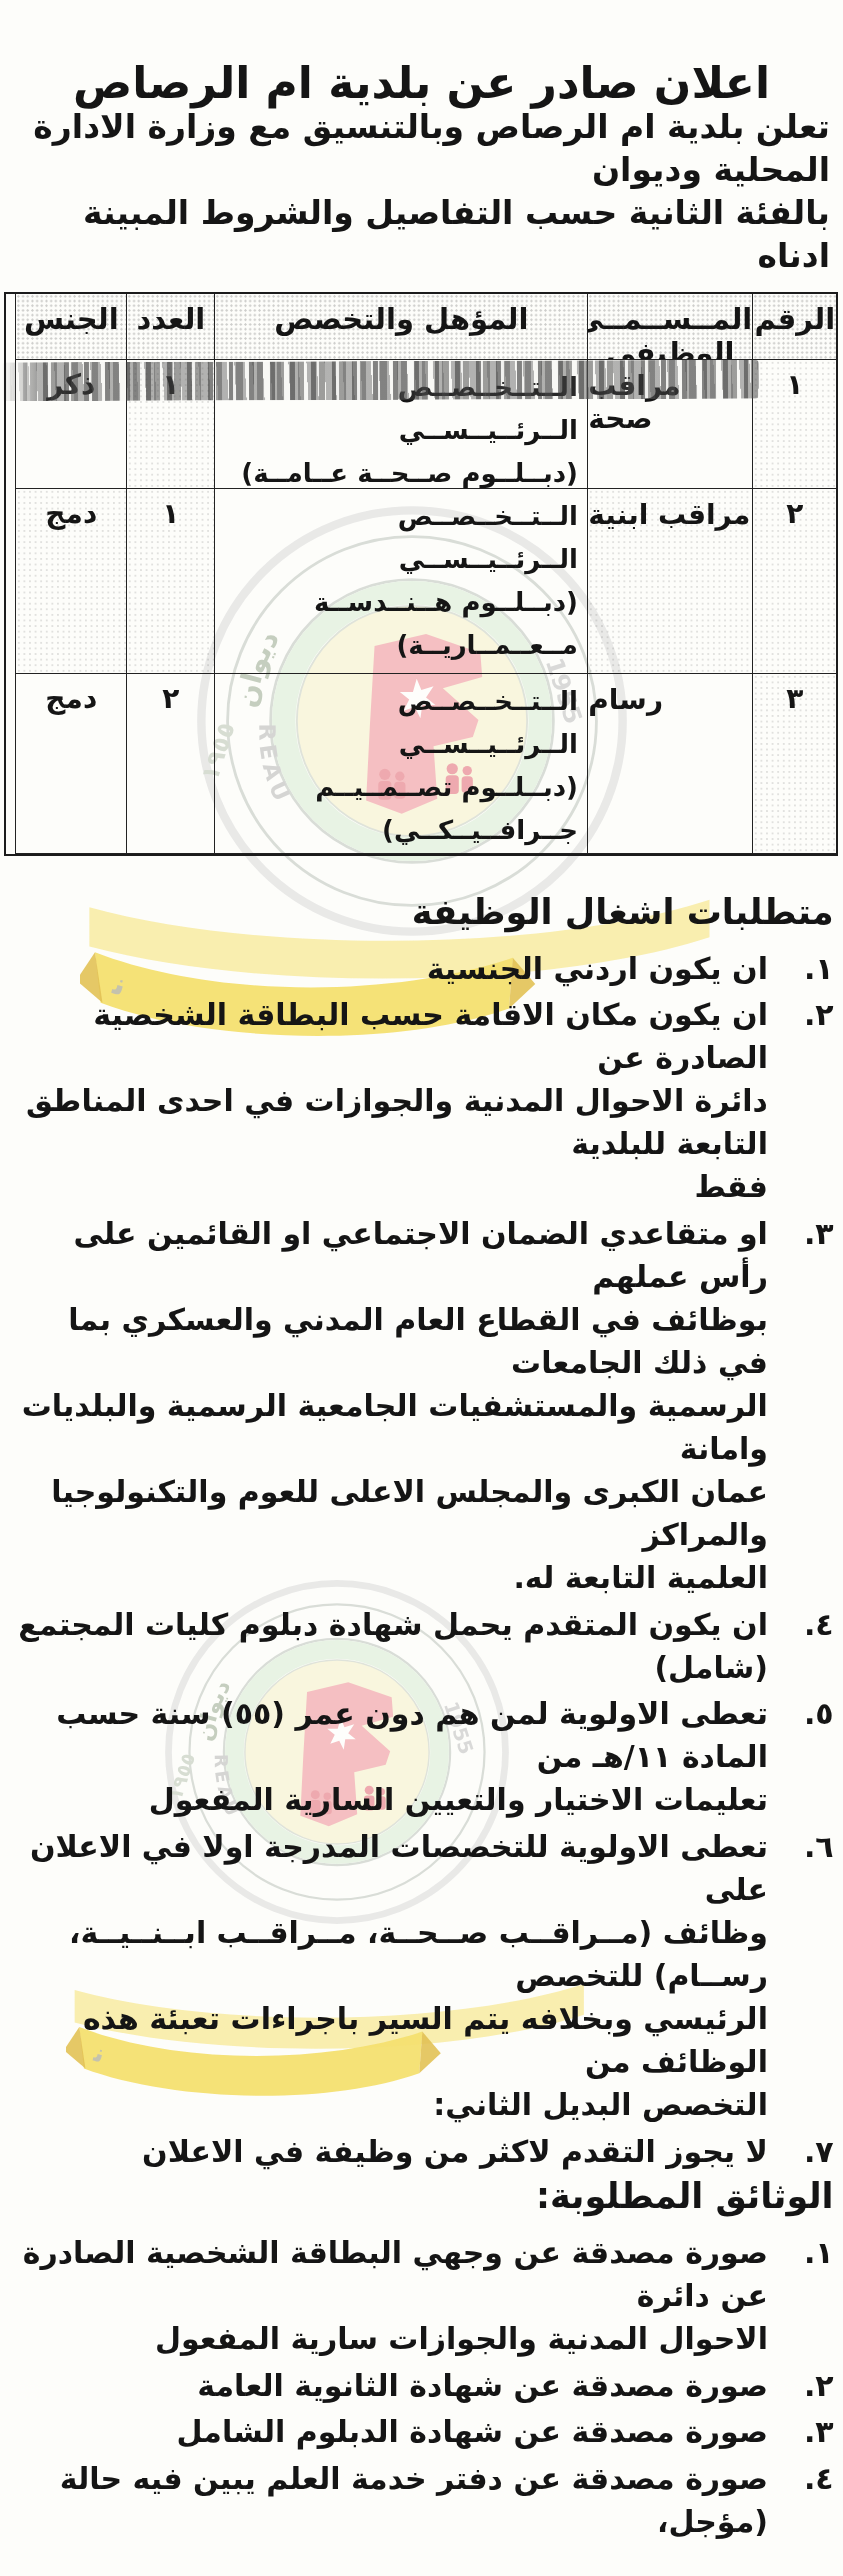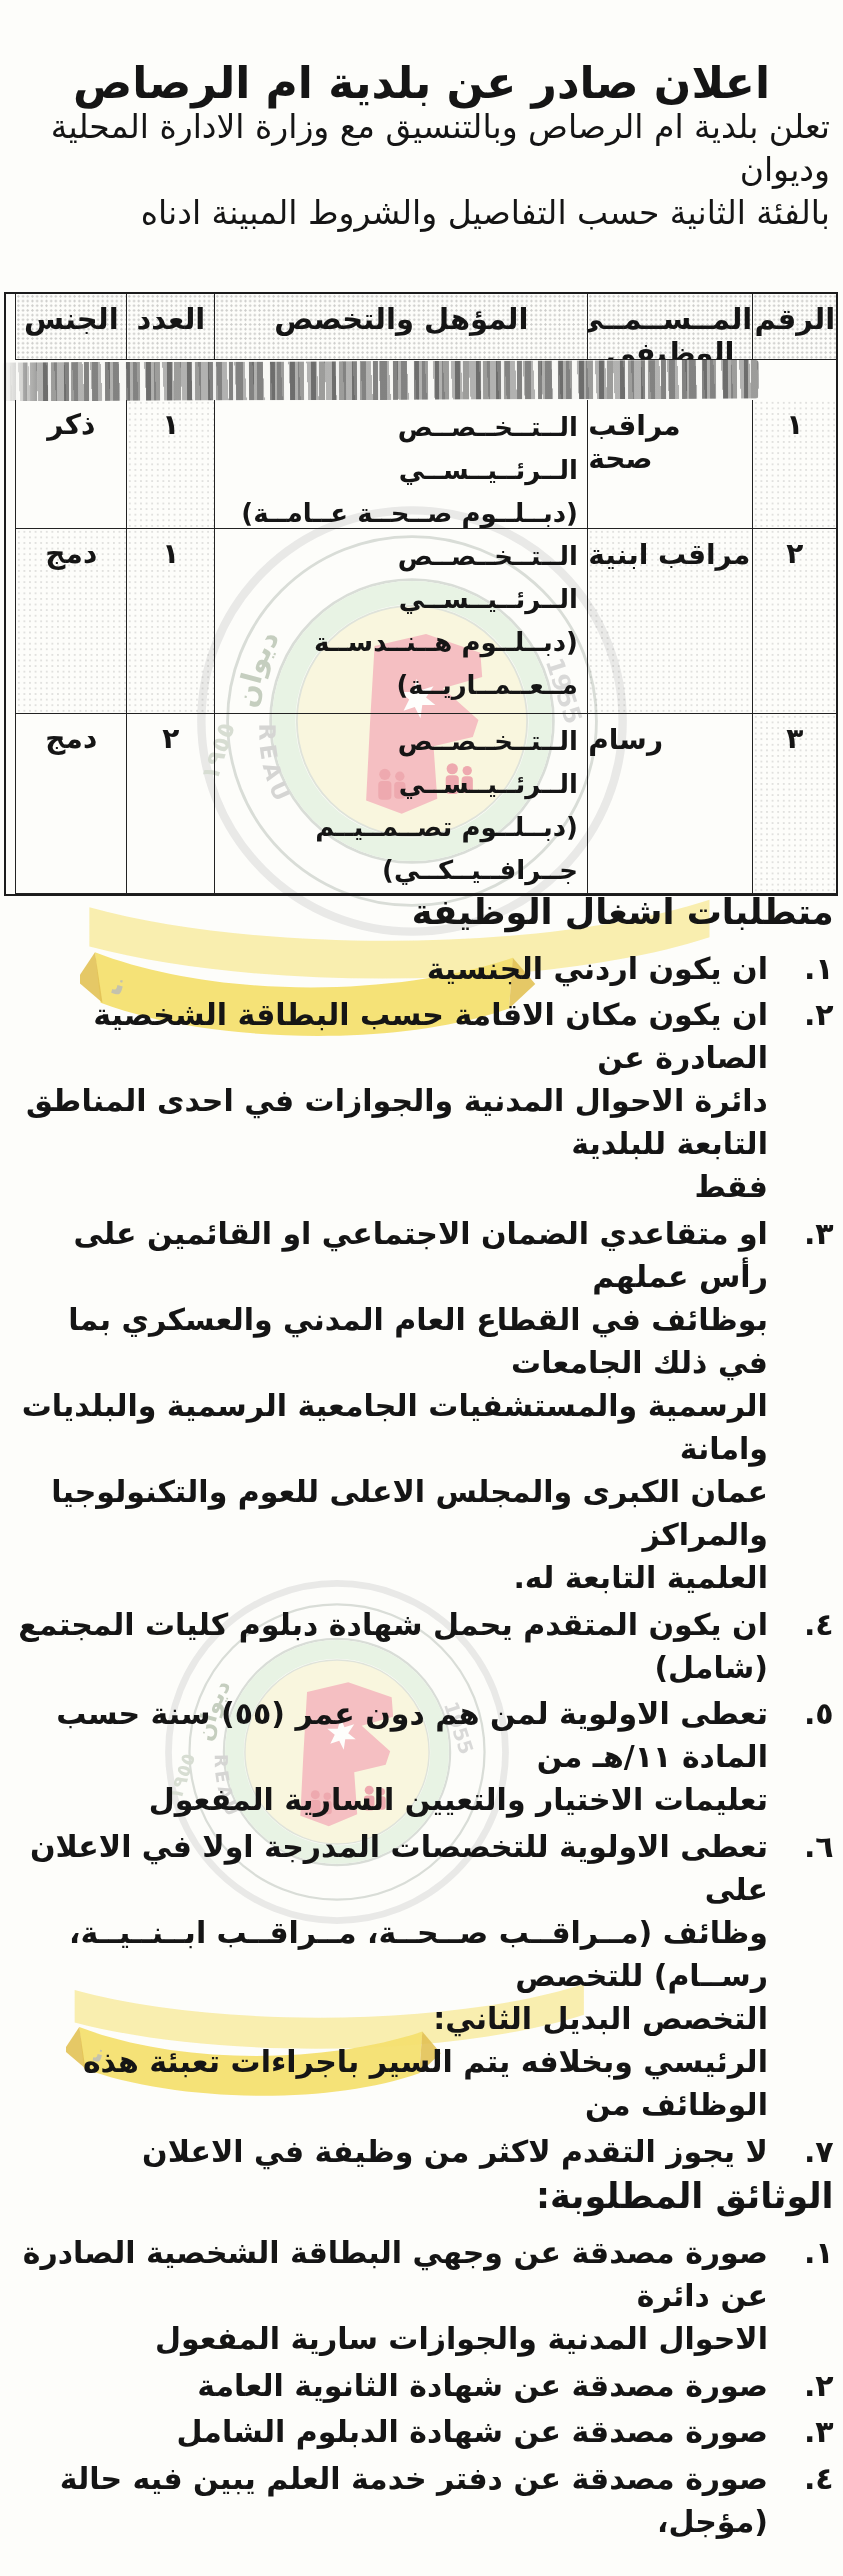--- a/index.html
+++ b/index.html
@@ -6,30 +6,30 @@
   .page{position:relative;width:843px;height:2576px;background:#fdfdfa;overflow:hidden;
         font-family:"DejaVu Sans",sans-serif;color:#151515;direction:rtl;}
   
   .wm{position:absolute;z-index:0;}
   .seal{opacity:.55;}
   .ribbon{opacity:.8;}
   
   .content{position:absolute;inset:0;z-index:2;}
   .title{position:absolute;top:32px;left:0;right:0;text-align:center;
          font-size:44px;font-weight:bold;letter-spacing:-0.9px;margin-top:25px;}
-  .intro{position:absolute;top:105px;right:13px;left:13px;font-size:33px;font-weight:normal;
+  .intro{position:absolute;top:105px;right:13px;left:13px;font-size:33px;font-weight:bold;
          line-height:60px;text-align:right;}
   
   .tbl-wrap{position:absolute;top:292px;right:4.7px;width:834px;z-index:2;}
   .tbl{display:grid;grid-template-columns:84px 165px 373px 88px 111px;direction:rtl;
        border:2.8px solid #1c1c1c;background:rgba(255,255,255,0);}
   .cell{border-left:1.9px solid #222;border-bottom:1.9px solid #222;box-sizing:border-box;
         font-weight:bold;overflow:hidden;}
   .cell.h{height:66px;font-size:29px;text-align:center;padding-top:7.5px;}
-  .cell.rA{height:129px;margin-top:40px;}
+  .cell.rA{height:129px;}
   .cell.rB{height:185px;}
   .cell.rC{height:180px;}
   .cc{text-align:center;padding-top:7.5px;font-size:28px;}
   .qual{padding:5.6px 9.4px 0 3.7px;font-size:26px;line-height:43px;text-align:right;}
   .job{text-align:left;padding-top:9.4px;font-size:28px;}
   .tex{background-image:radial-gradient(rgba(55,55,55,.24) 0.9px,transparent 1.4px);background-size:4.7px 4.7px;}
   .tex2{background-image:radial-gradient(rgba(55,55,55,.14) 0.9px,transparent 1.3px);background-size:5.6px 5.6px;}
   .smear{position:absolute;top:69px;left:-1.9px;right:79px;height:39px;z-index:3;
     background:
       repeating-linear-gradient(90deg, rgba(60,60,60,.75) 0 4.7px, rgba(175,175,175,.18) 4.7px 7.5px,
@@ -250,22 +250,22 @@
           <div class="ln">تعطى الاولوية لمن هم دون عمر (٥٥) سنة حسب المادة ١١/هـ من</div>
           <div class="ln">تعليمات الاختيار والتعيين السارية المفعول</div>
         </div>
       </div>
 
       <div class="item">
         <div class="inum">٦.</div>
         <div class="ilines">
           <div class="ln">تعطى الاولوية للتخصصات المدرجة اولا في الاعلان على</div>
           <div class="ln">وظائف (مــراقــب صــحــة، مــراقــب ابــنــيــة، رســام) للتخصص</div>
+          <div class="ln">الرئيسي وبخلافه يتم السير باجراءات تعبئة هذه الوظائف من</div>
           <div class="ln">التخصص البديل الثاني:</div>
-          <div class="ln">الرئيسي وبخلافه يتم السير باجراءات تعبئة هذه الوظائف من</div>
         </div>
       </div>
 
       <div class="item">
         <div class="inum">٧.</div>
         <div class="ilines">
             <div class="ln">لا يجوز التقدم لاكثر من وظيفة في الاعلان</div>
           </div>
       </div>
 

